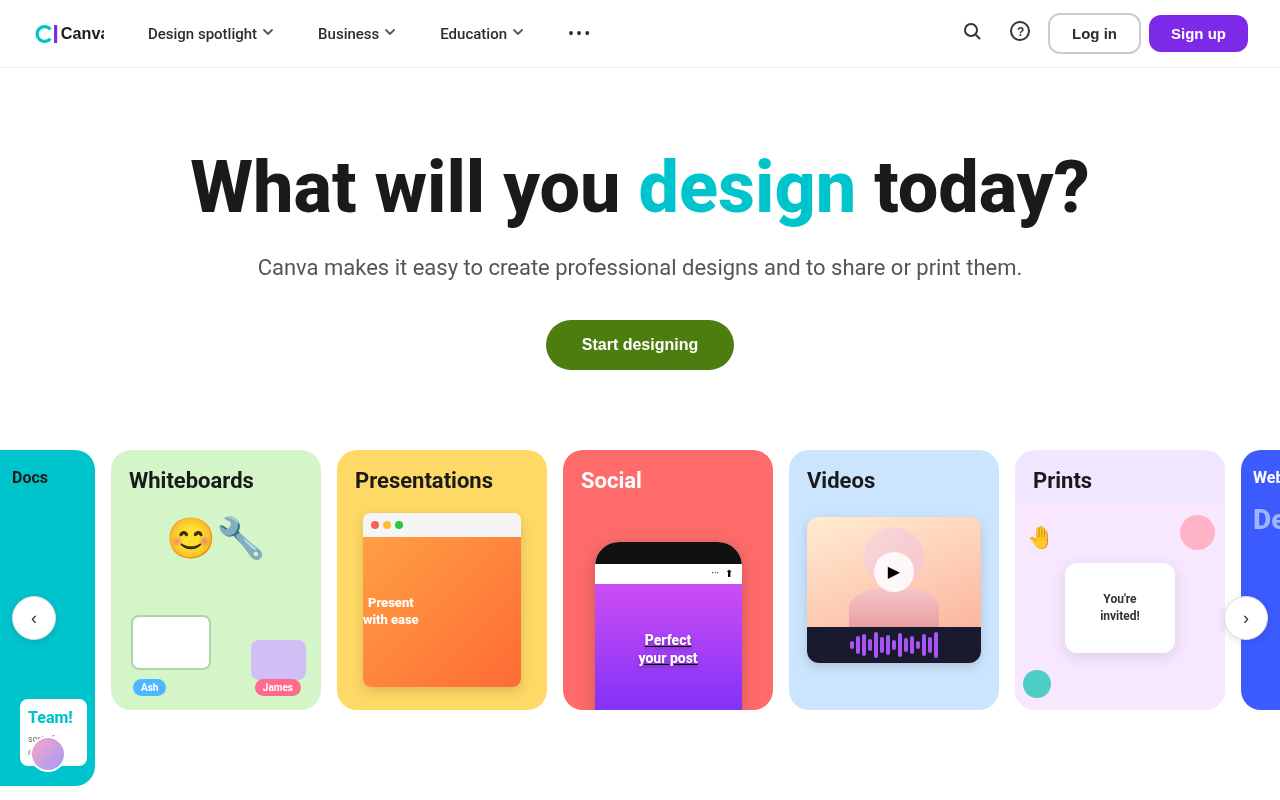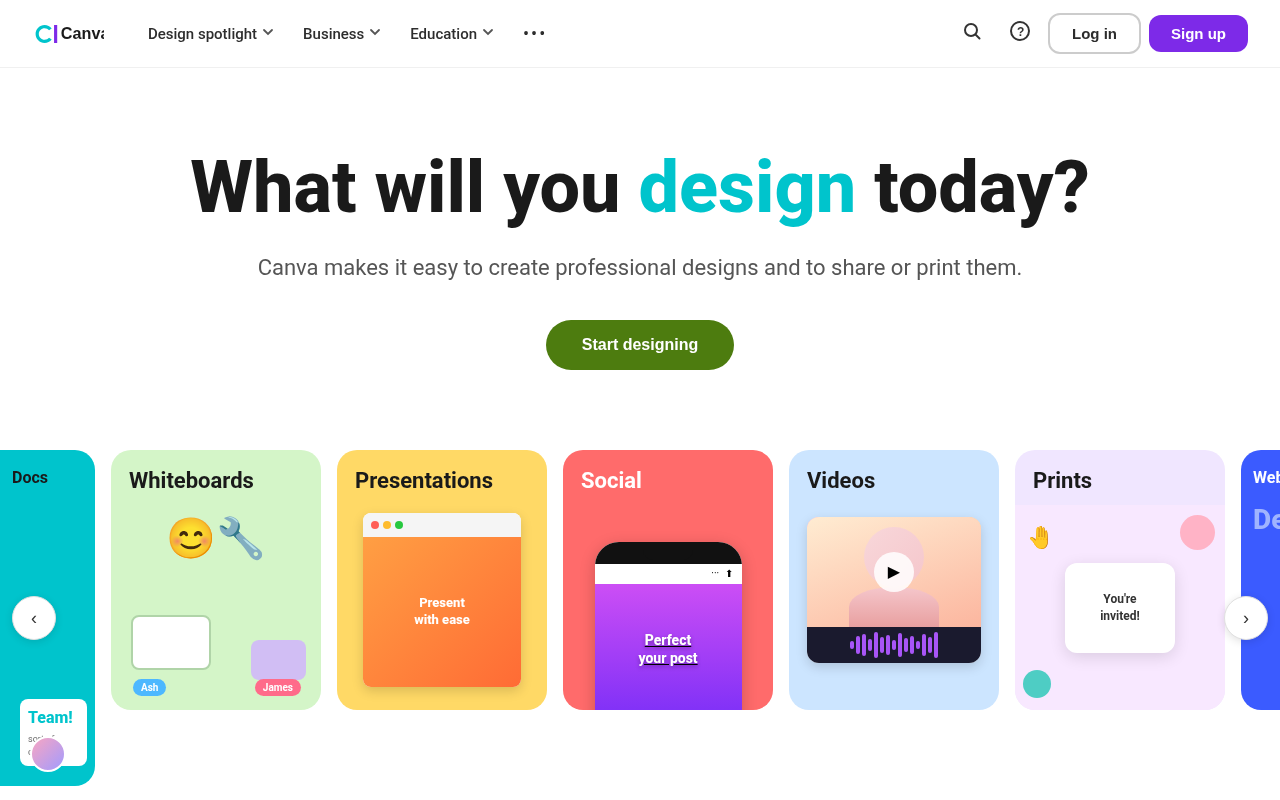--- a/index.html
+++ b/index.html
@@ -21,21 +21,21 @@
       margin-right: 32px;
       cursor: pointer;
     }
     .logo-svg {
       width: 72px;
       height: 28px;
     }
     .nav-links {
       display: flex;
       align-items: center;
-      gap: 4px;
+      gap: 19px;
       flex: 1;
     }
     .nav-item {
       display: flex;
       align-items: center;
       gap: 4px;
       padding: 8px 12px;
       border-radius: 8px;
       cursor: pointer;
       font-size: 15px;
@@ -185,21 +185,21 @@
       margin: 4% auto 0;
       background: #fff;
       border-radius: 8px;
       overflow: hidden;
       box-shadow: 0 4px 12px rgba(0,0,0,0.15);
       display: flex;
       flex-direction: column;
     }
     .pres-topbar { background: #f5f5f5; height: 24px; display: flex; align-items: center; padding: 0 8px; gap: 4px; }
     .pres-dot { width: 8px; height: 8px; border-radius: 50%; }
-    .pres-content { flex: 1; background: linear-gradient(135deg, #ff9f43 0%, #ff6b35 100%); display: flex; align-items: center; justify-content: center; }
+    .pres-content { flex: 1; background: linear-gradient(135deg, #ff9f43 0%, #ff6b35 100%); display: flex; align-items: center; justify-content: flex-start; }
     .pres-text-overlay { color: #fff; font-size: 13px; font-weight: 800; text-align: center; line-height: 1.3; }
 
     
     .social-phone {
       width: 70%;
       height: 88%;
       margin: 0 auto;
       background: #fff;
       border-radius: 24px 24px 0 0;
       overflow: hidden;

